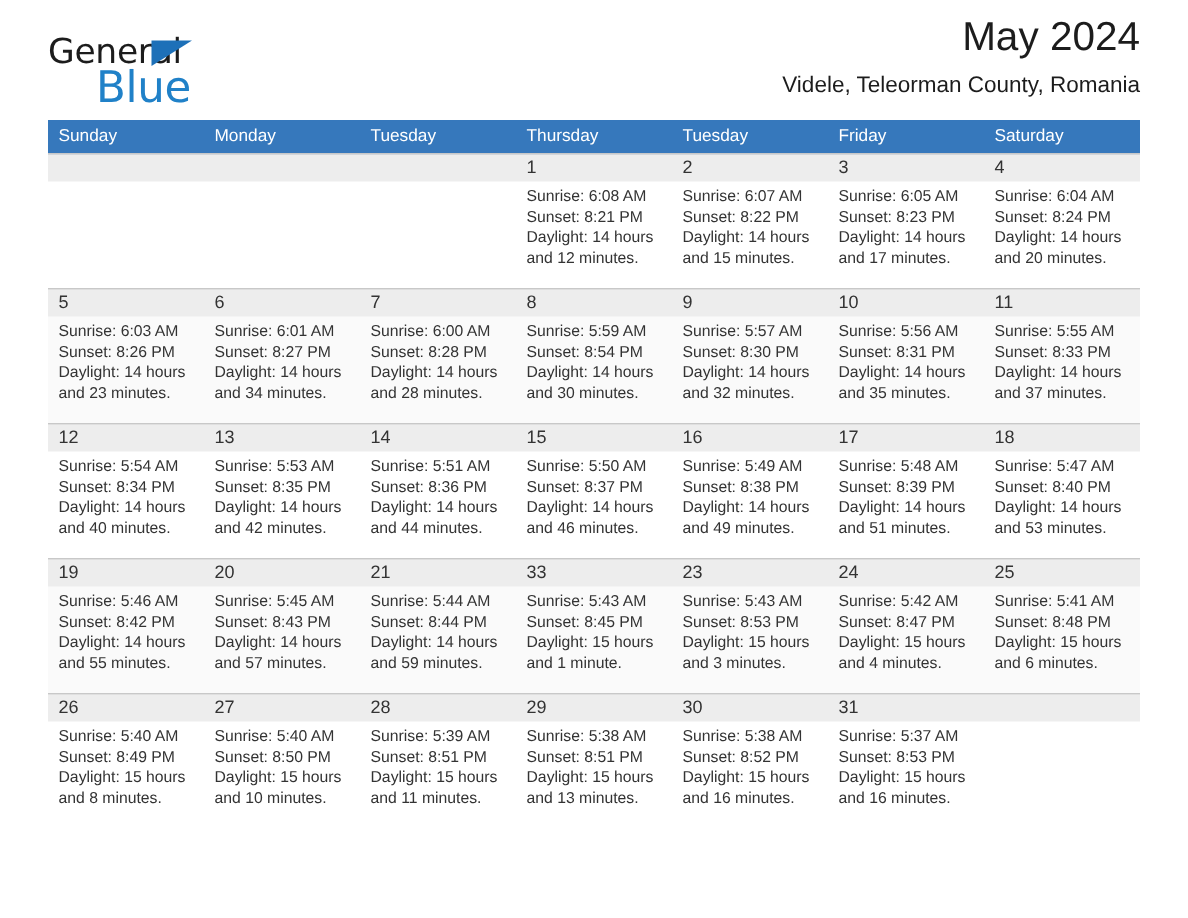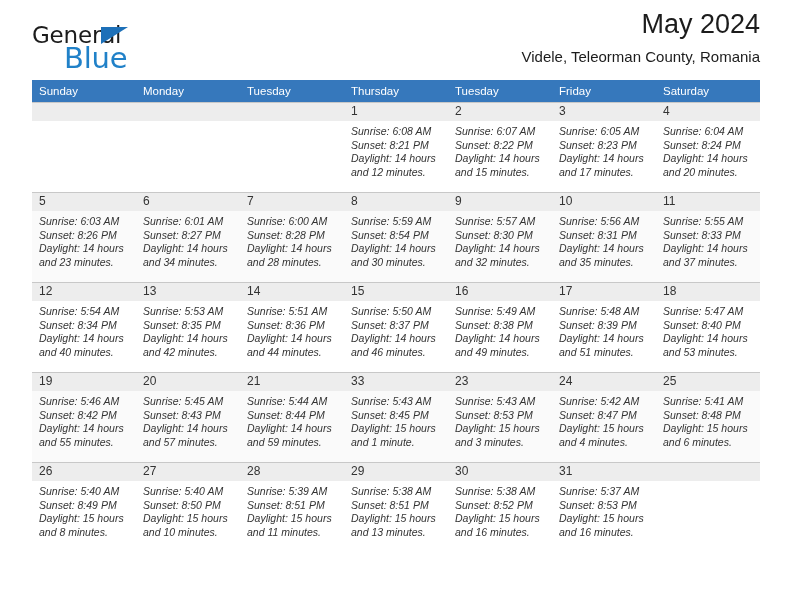--- a/index.html
+++ b/index.html
@@ -120,21 +120,20 @@
     color: #333333;
     box-sizing: border-box;
   }
   tr.week-odd .daynum-bar { background: #ededed; }
   tr.week-even .daynum-bar { background: #ededed; }
   .cell-lines {
     padding: 4px 6px 0 7px;
     font-size: 10.5px;
     color: #333333;
     line-height: 13.5px;
-    font-style: italic;
   }
   .cell-empty .daynum-bar { background: transparent; }
   .cell-line { white-space: nowrap; }
 </style>
 </head>
 <body>
 
 <div class="page">
 
   <div class="header">

